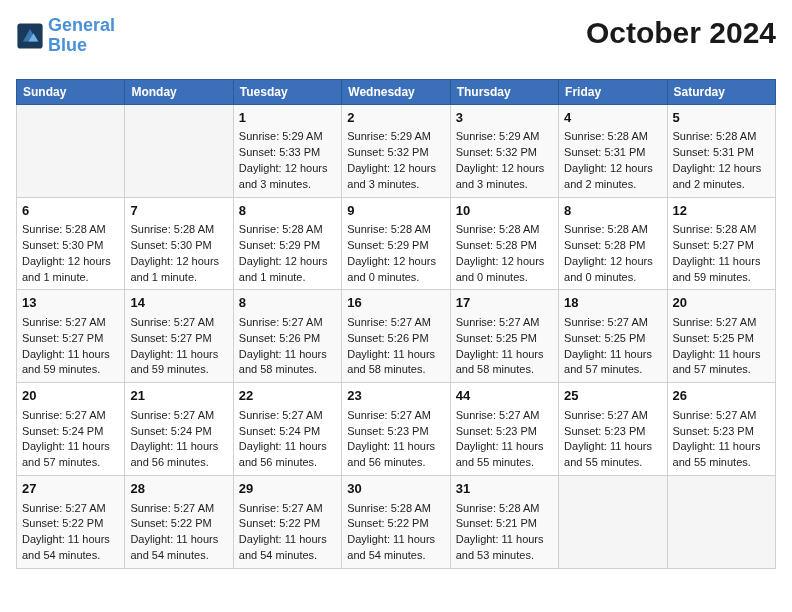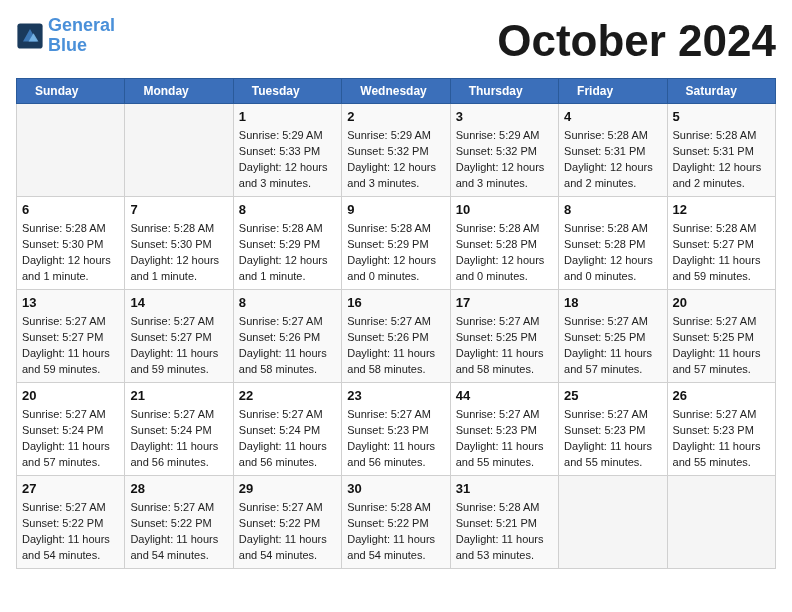--- a/index.html
+++ b/index.html
@@ -7,21 +7,21 @@
       font-family: Arial, sans-serif;
       background: #fff;
       width: 792px;
       min-height: 612px;
       padding: 16px;
     }
     .header {
       display: flex;
       justify-content: space-between;
       align-items: flex-start;
-      margin-bottom: 12px;
+      margin-bottom: 23px;
     }
     .logo {
       display: flex;
       align-items: center;
     }
     .logo-text {
       font-size: 18px;
       font-weight: bold;
       color: #1a3a5c;
       line-height: 1.1;
@@ -31,38 +31,38 @@
     }
     .logo-icon {
       width: 28px;
       height: 28px;
       margin-right: 4px;
     }
     .title-block {
       text-align: right;
     }
     .month-title {
-      font-size: 44px;
+      font-size: 30px;
       font-weight: bold;
       color: #1a1a1a;
     }
     .subtitle {
       font-size: 15px;
       color: #333;
     }
     table {
       width: 100%;
       border-collapse: collapse;
       font-size: 11px;
     }
     thead tr th {
       background-color: #3b6fba;
       color: #fff;
       text-align: left;
-      padding: 5px 18px;
+      padding: 5px 6px;
       font-size: 12px;
       font-weight: bold;
       border: 1px solid #2a5a9a;
     }
     tbody tr td {
       border: 1px solid #d0d0d0;
       vertical-align: top;
       padding: 4px 5px;
       width: 108px;
       min-height: 72px;

